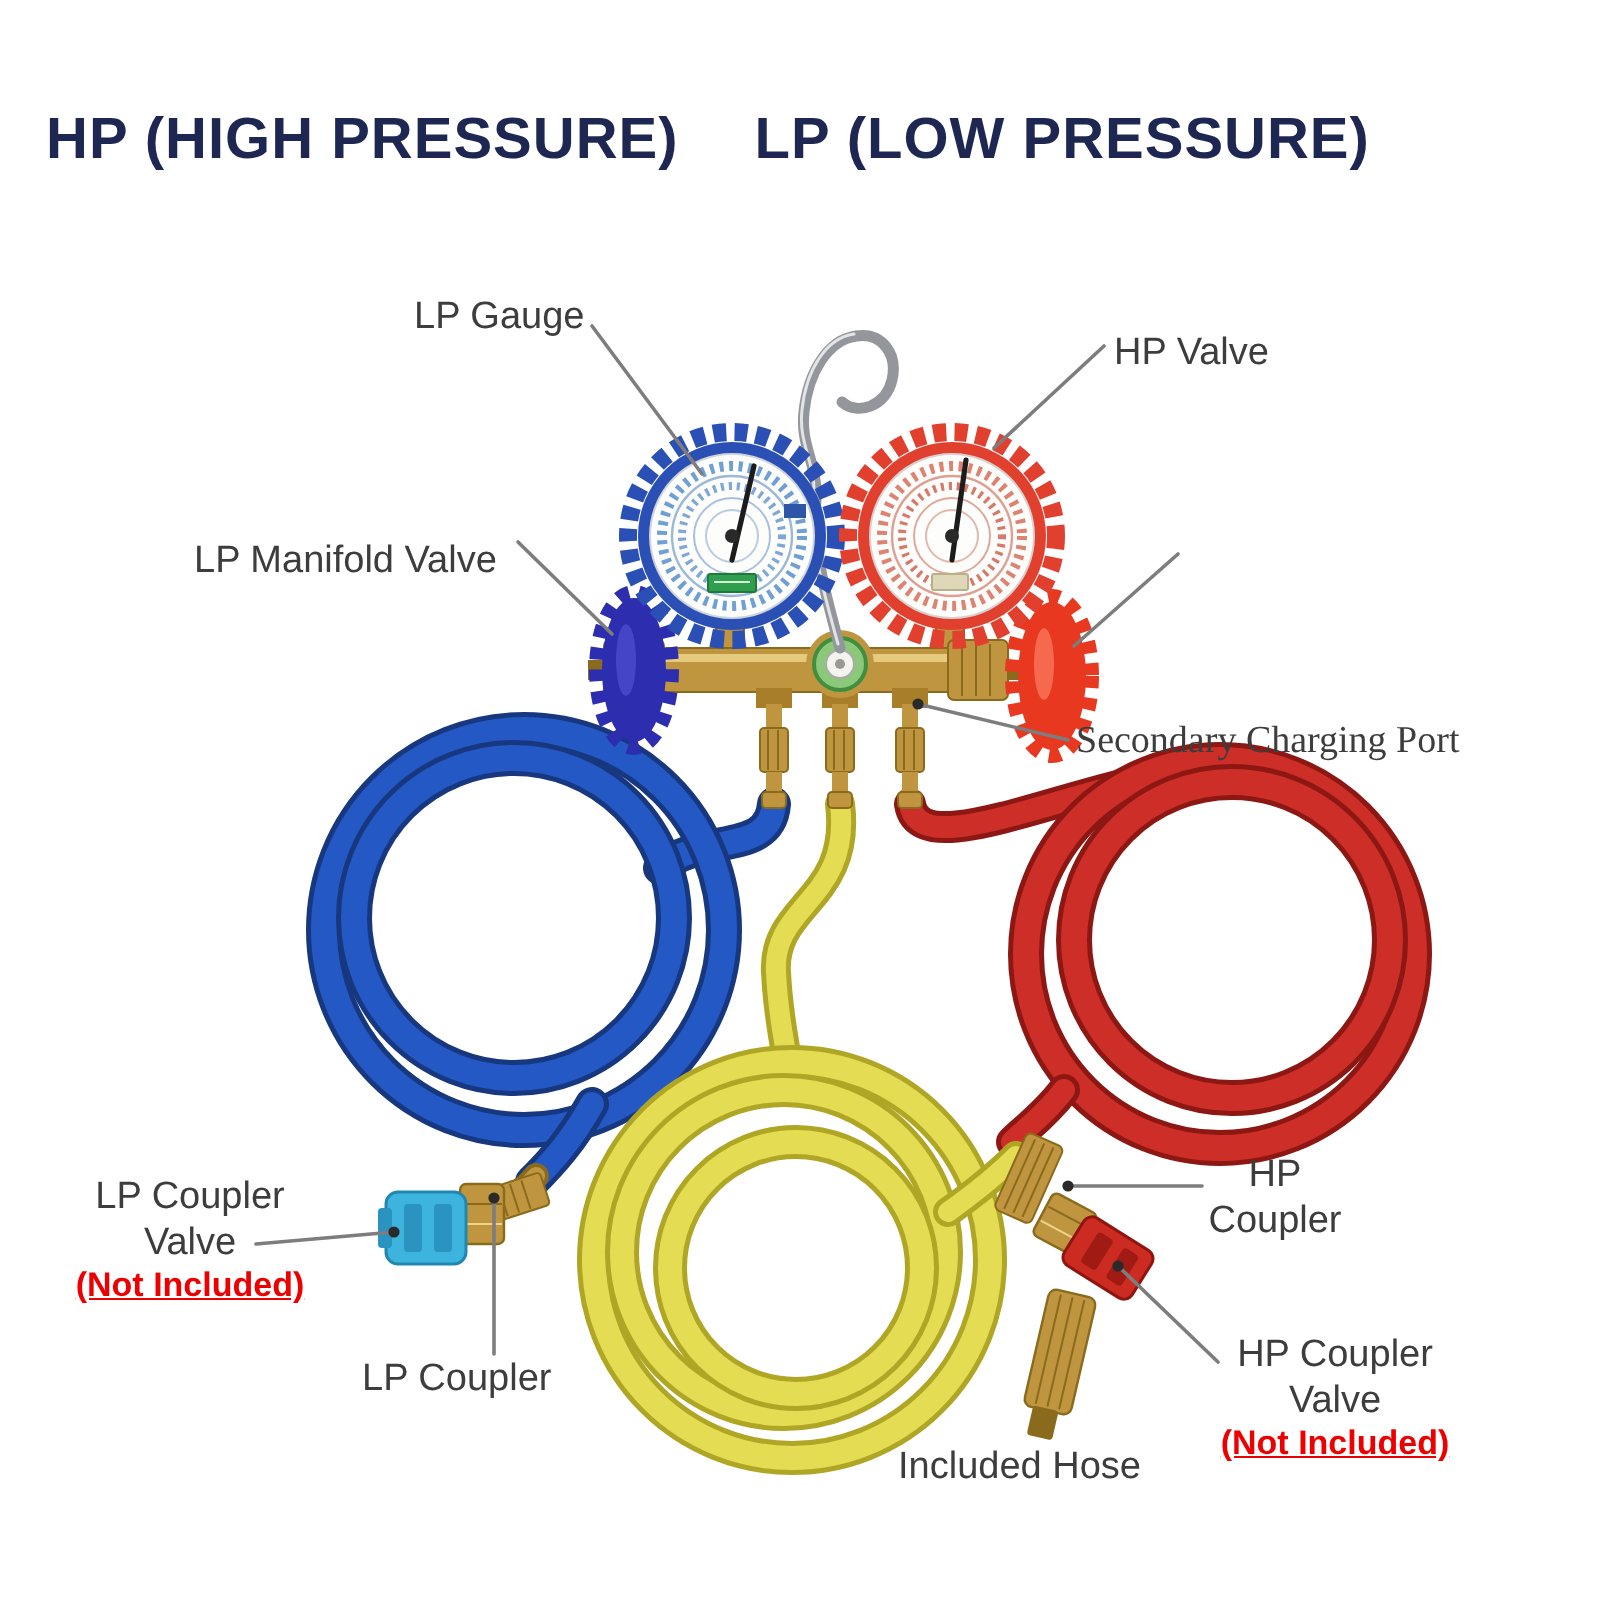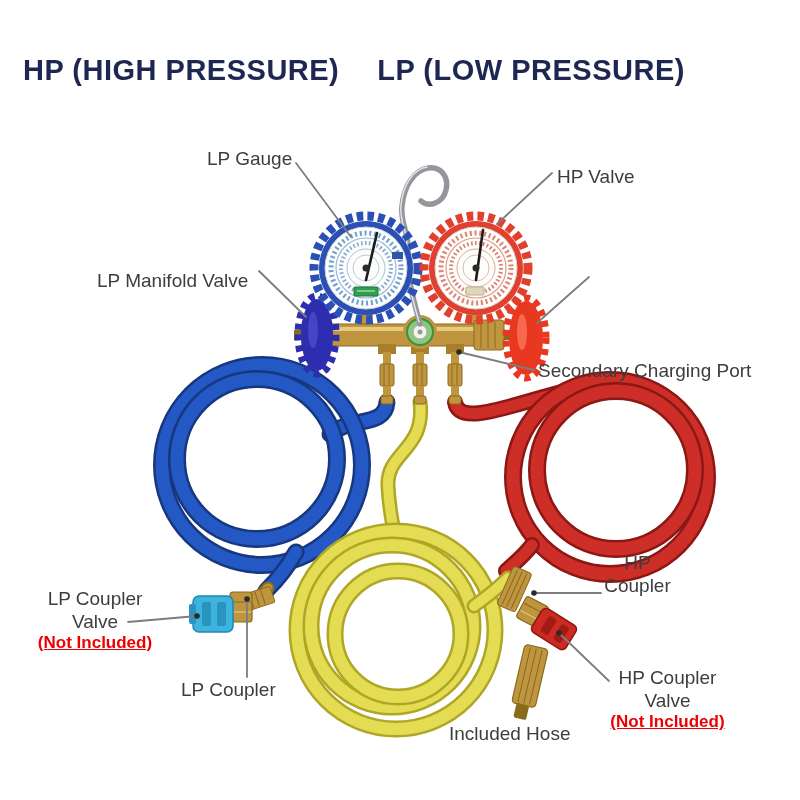--- a/index.html
+++ b/index.html
@@ -228,31 +228,31 @@
     <span>LP (LOW PRESSURE)</span>
   </div>
 
   <div class="callout" style="left:207px;top:147px;">LP Gauge</div>
 
   <div class="callout" style="left:557px;top:165px;">HP Valve</div>
 
   <div class="callout" style="left:97px;top:254px;margin-top:15px;">LP Manifold Valve</div>
 
 
-  <div class="callout" style="left:538px;top:359px;">Secondary Charging Port</div>
+  <div class="callout" style="left:538px;top:359px;font-family:Liberation Serif, serif;">Secondary Charging Port</div>
 
   <div class="callout center" style="left:15px;top:587px;width:160px;">
     <div>LP Coupler</div>
     <div>Valve</div>
     <div class="note">(Not Included)</div>
   </div>
 
   <div class="callout" style="left:181px;top:678px;">LP Coupler</div>
 
-  <div class="callout center" style="left:580px;top:551px;width:115px;">
+  <div class="callout center" style="left:580px;top:576px;width:115px;">
     <div>HP</div>
     <div>Coupler</div>
   </div>
 
   <div class="callout center" style="left:595px;top:666px;width:145px;">
     <div>HP Coupler</div>
     <div>Valve</div>
     <div class="note">(Not Included)</div>
   </div>
 

